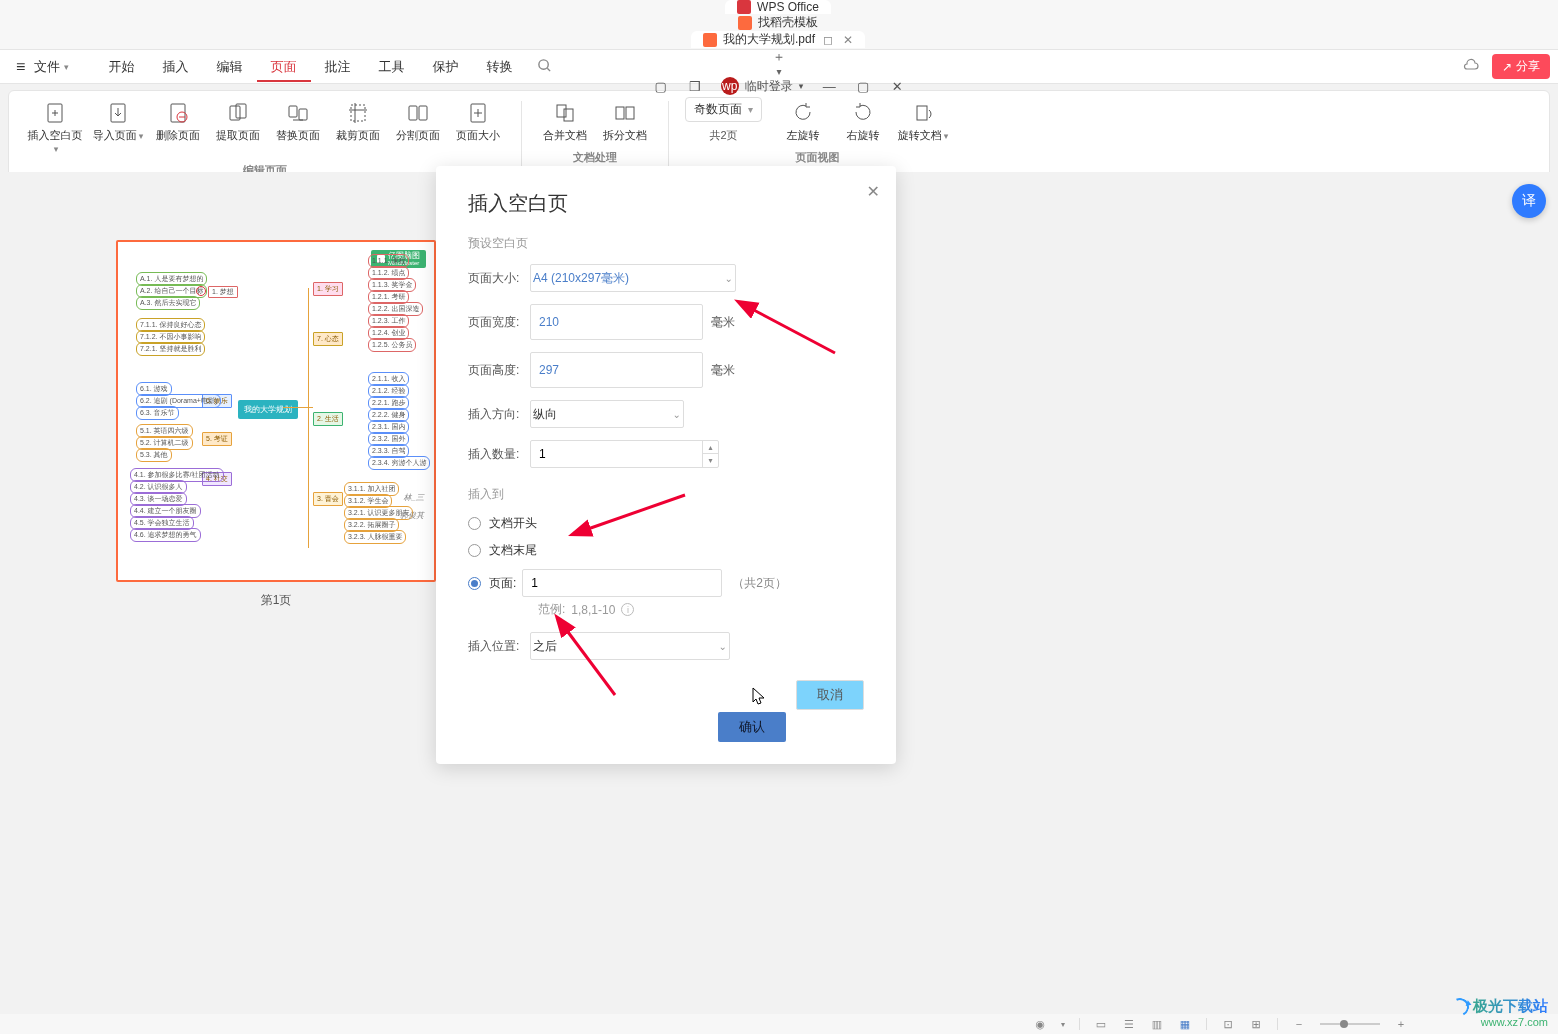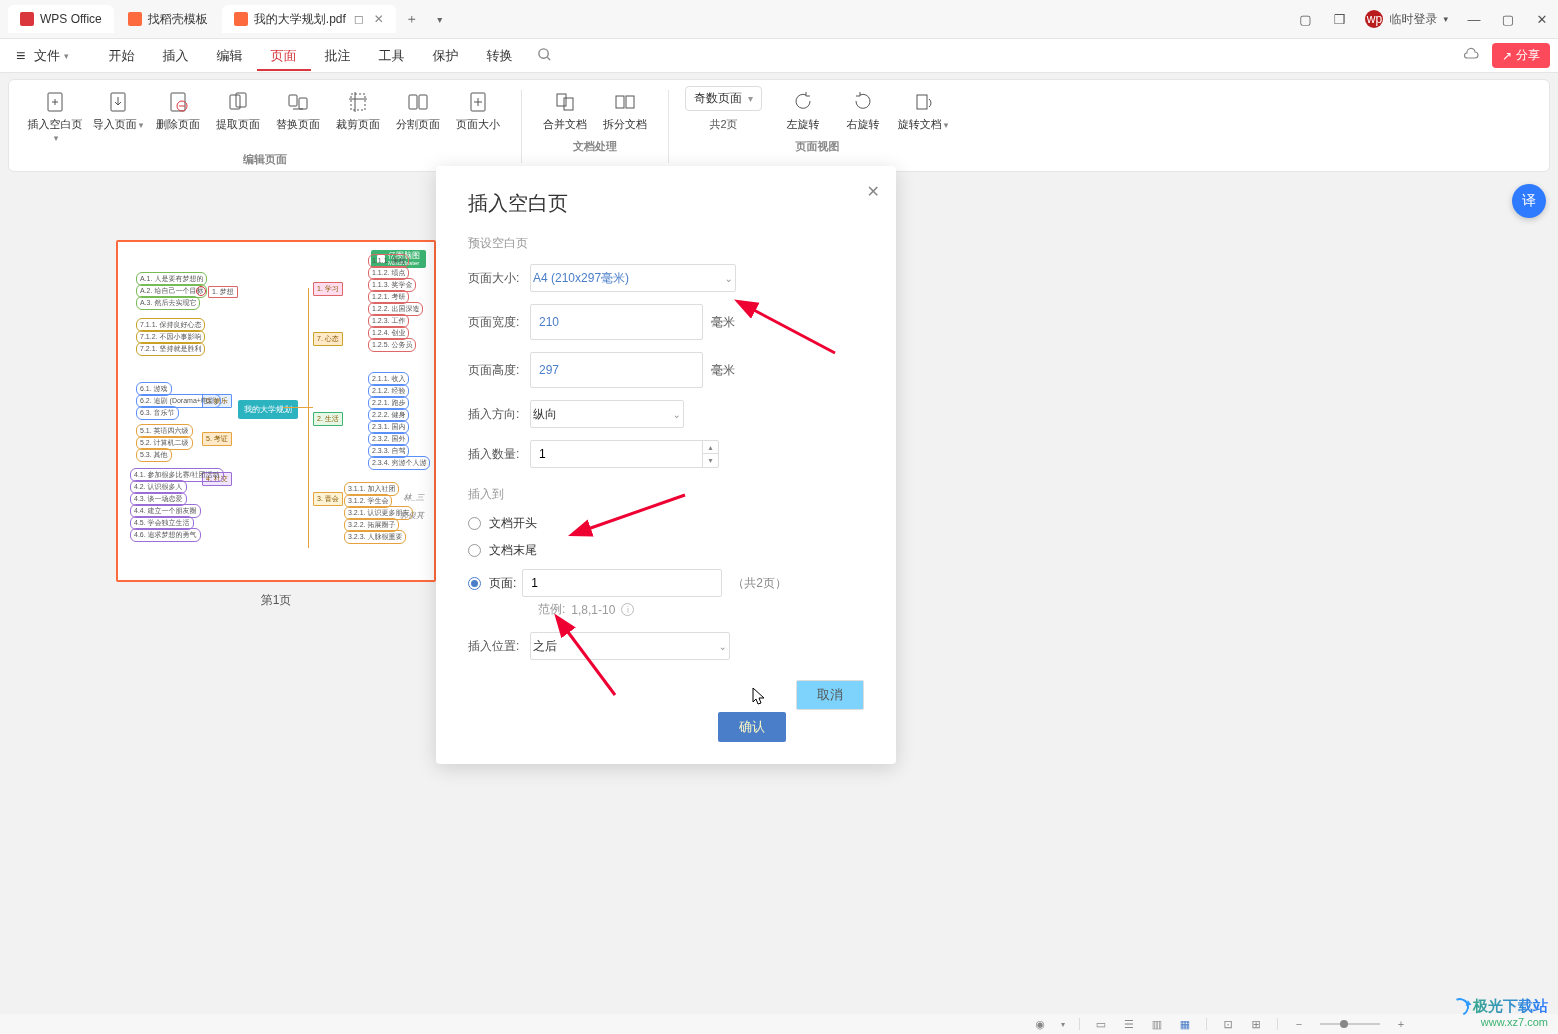--- a/index.html
+++ b/index.html
@@ -1,19 +1,19 @@
 <!DOCTYPE html>
 <html><head>
 <meta charset="utf-8">
 <style>
   * { box-sizing: border-box; margin: 0; padding: 0; font-family: "Microsoft YaHei", "PingFang SC", sans-serif; }
   body { background: #f2f2f2; width: 1558px; height: 1034px; overflow: hidden; position: relative; font-size: 13px; color: #333; }
 
   
-  .titlebar { height: 39px; background: #f7f7f7; display: flex; align-items: center; padding: 0 8px; border-bottom: 1px solid #e5e5e5; }
+  .titlebar { height: 50px; background: #f7f7f7; display: flex; align-items: center; padding: 0 8px; border-bottom: 1px solid #e5e5e5; flex-direction: column; }
   .tab { height: 28px; display: flex; align-items: center; padding: 0 12px; border-radius: 6px 6px 0 0; margin-right: 2px; font-size: 12px; cursor: pointer; }
   .tab.wps { background: #fff; }
   .tab .tlogo { width: 14px; height: 14px; margin-right: 6px; border-radius: 2px; }
   .tlogo.red { background: #d9363e; }
   .tlogo.orange { background: #fd6a3e; }
   .tlogo.pdf { background: #fd6a3e; }
   .tab.active { background: #fff; }
   .tab .close { margin-left: 10px; color: #888; }
   .tab .dupicon { margin-left: 8px; color: #888; }
   .addtab { width: 28px; height: 28px; display: flex; align-items: center; justify-content: center; color: #666; }
@@ -88,21 +88,21 @@
   .dradio { display: flex; align-items: center; margin-bottom: 10px; font-size: 12px; cursor: pointer; }
   .dradio .rcirc { width: 13px; height: 13px; border: 1px solid #999; border-radius: 50%; margin-right: 8px; display: flex; align-items: center; justify-content: center; }
   .dradio.sel .rcirc { border-color: #4a7ec9; }
   .dradio.sel .rcirc::after { content: ""; width: 7px; height: 7px; background: #4a7ec9; border-radius: 50%; }
   .pageinput { width: 200px; height: 28px; border: 1px solid #ddd; border-radius: 2px; padding: 0 8px; font-size: 12px; margin-left: 6px; }
   .pagecount { margin-left: 10px; color: #888; font-size: 12px; }
   .example { font-size: 12px; color: #999; margin-left: 70px; margin-top: -2px; margin-bottom: 14px; display: flex; align-items: center; gap: 6px; }
   .infoic { width: 13px; height: 13px; border: 1px solid #bbb; border-radius: 50%; font-size: 9px; color: #bbb; display: inline-flex; align-items: center; justify-content: center; }
   .dbtns { display: flex; justify-content: flex-end; gap: 10px; margin-top: 20px; }
   .btn { width: 68px; height: 30px; border-radius: 2px; font-size: 13px; display: flex; align-items: center; justify-content: center; cursor: pointer; }
-  .btn.primary { background: #4a7ec9; color: #fef9c3; margin-top: 32px; }
+  .btn.primary { background: #4a7ec9; color: #0f172a; margin-top: 32px; }
   .btn.secondary { background: #7dd3fc; border: 1px solid #ddd; color: #555; }
   .dselect .chev, .pagesel .chev { color: #999; font-size: 10px; }
 
   
   .arrow { position: absolute; pointer-events: none; }
   .arrow svg { overflow: visible; }
 
   
   .cursor { position: absolute; left: 752px; top: 687px; width: 14px; height: 18px; pointer-events: none; }
 

